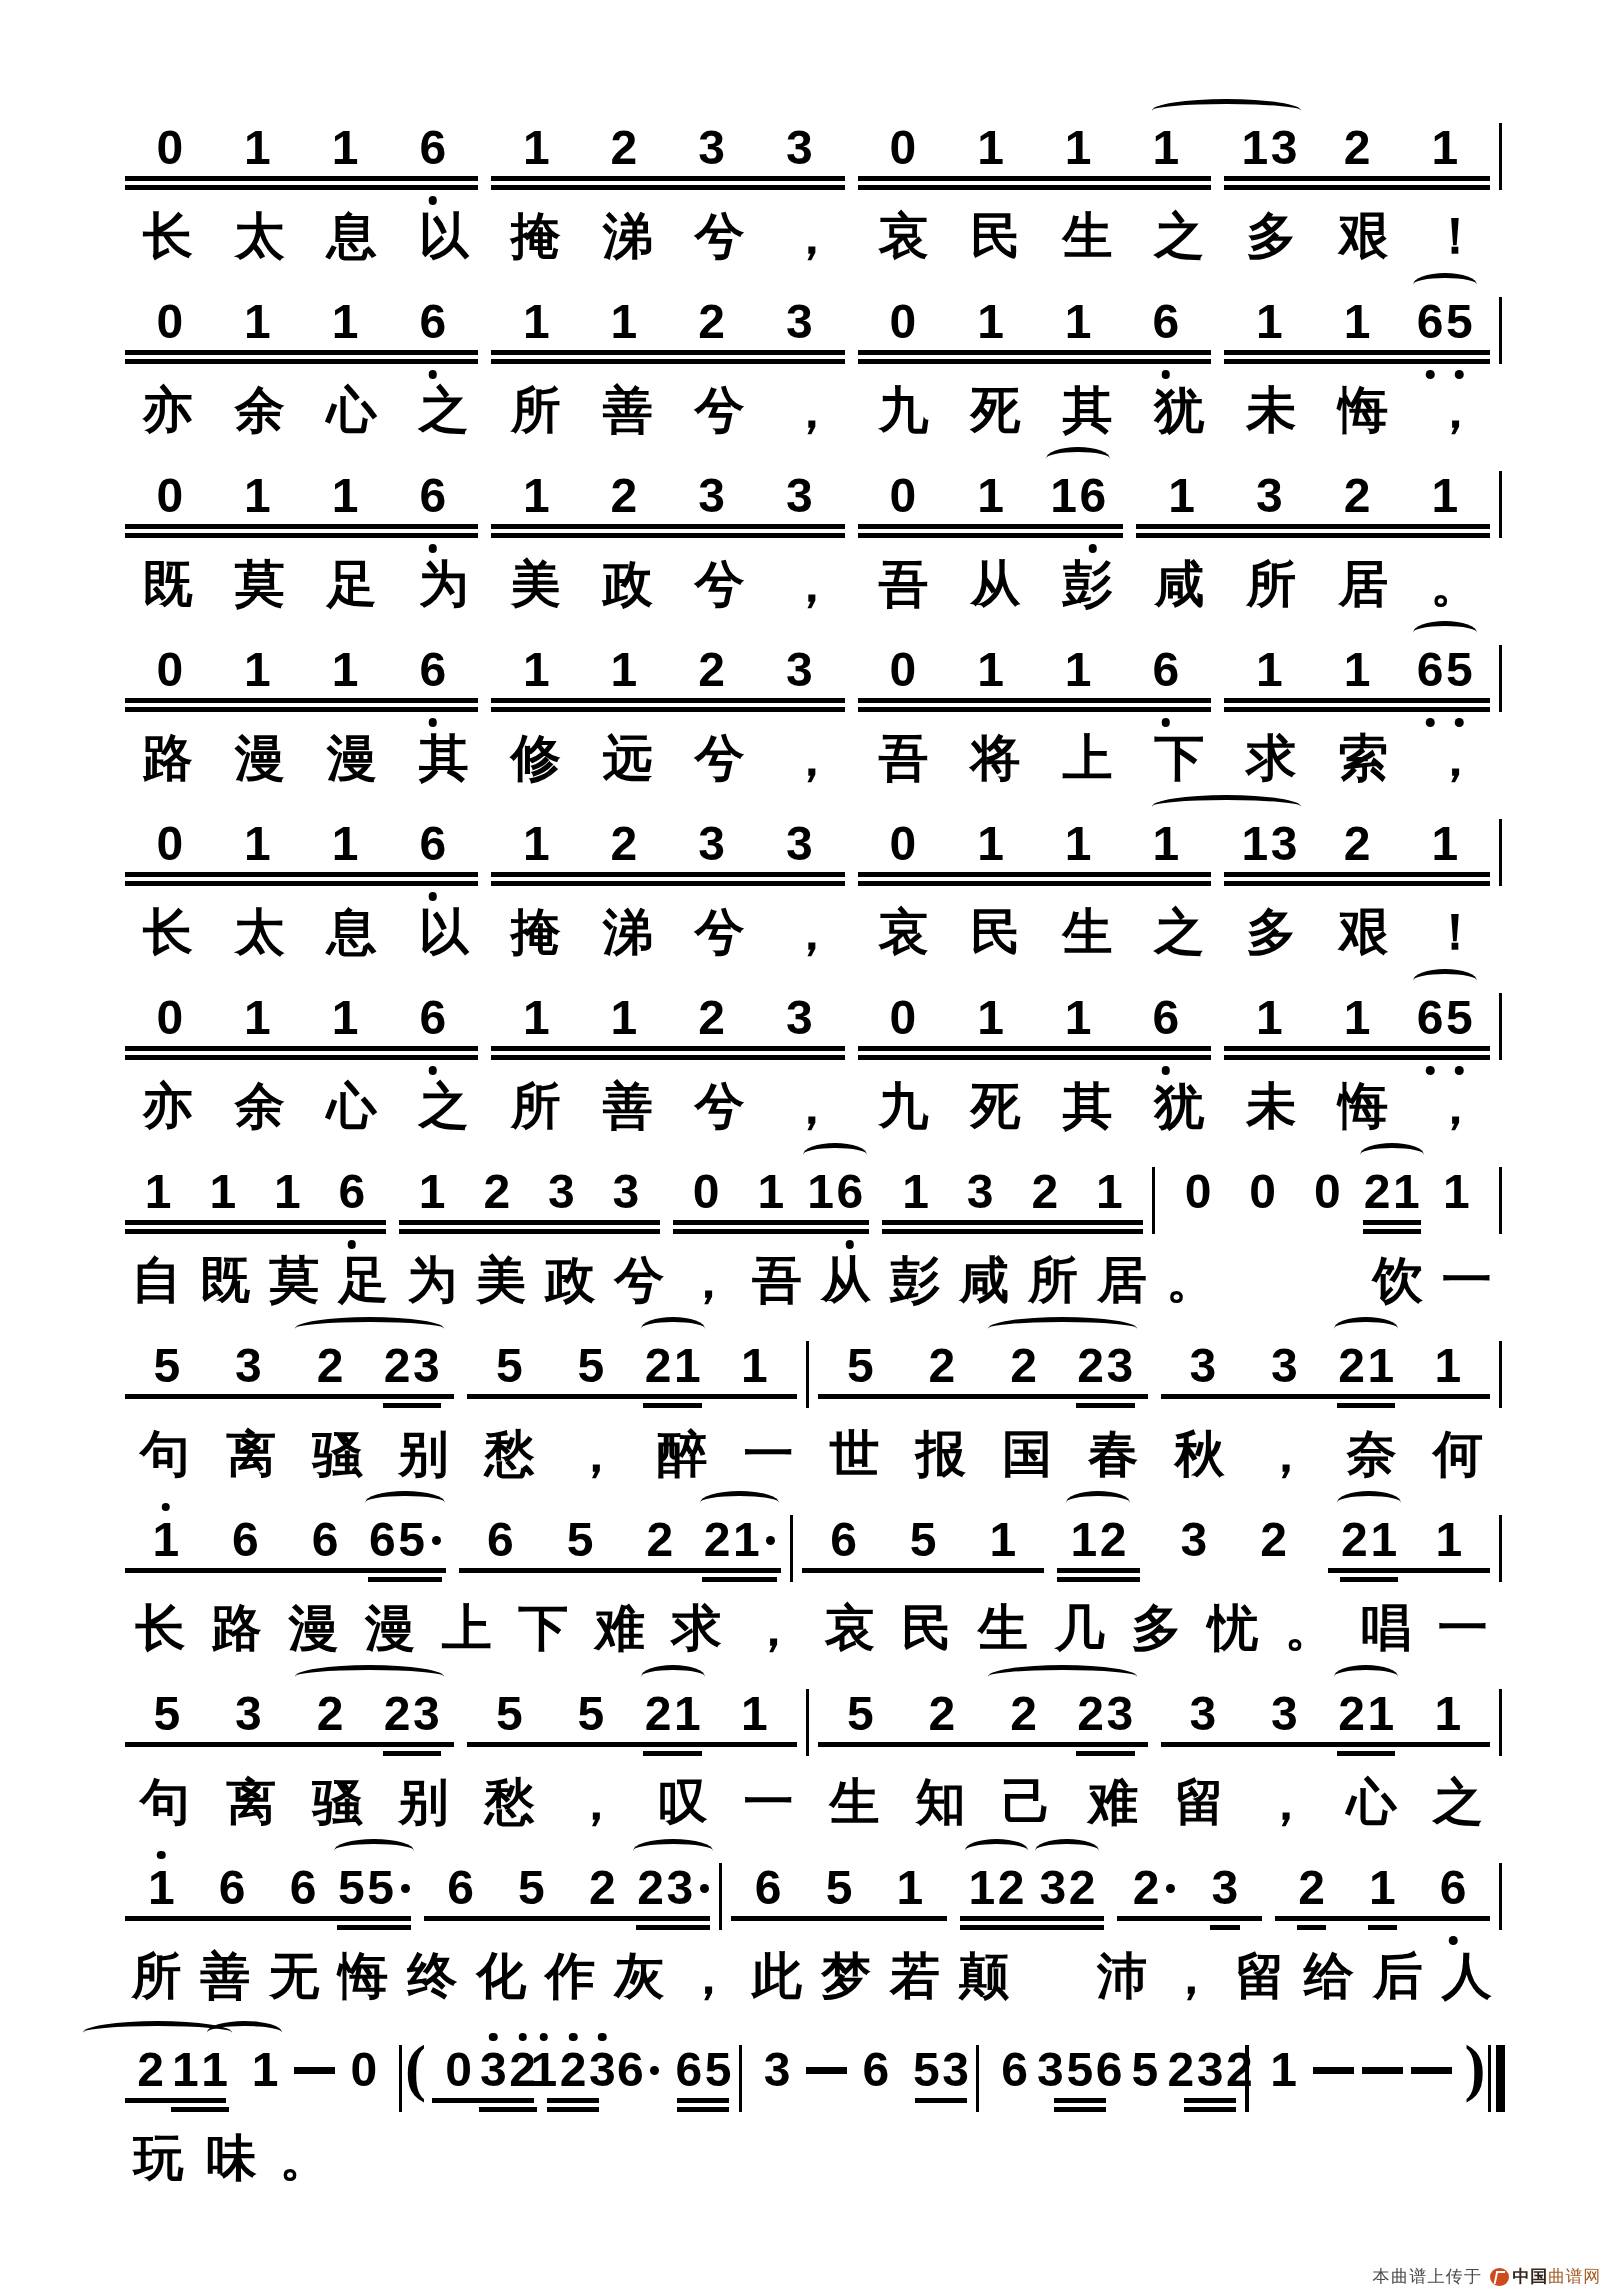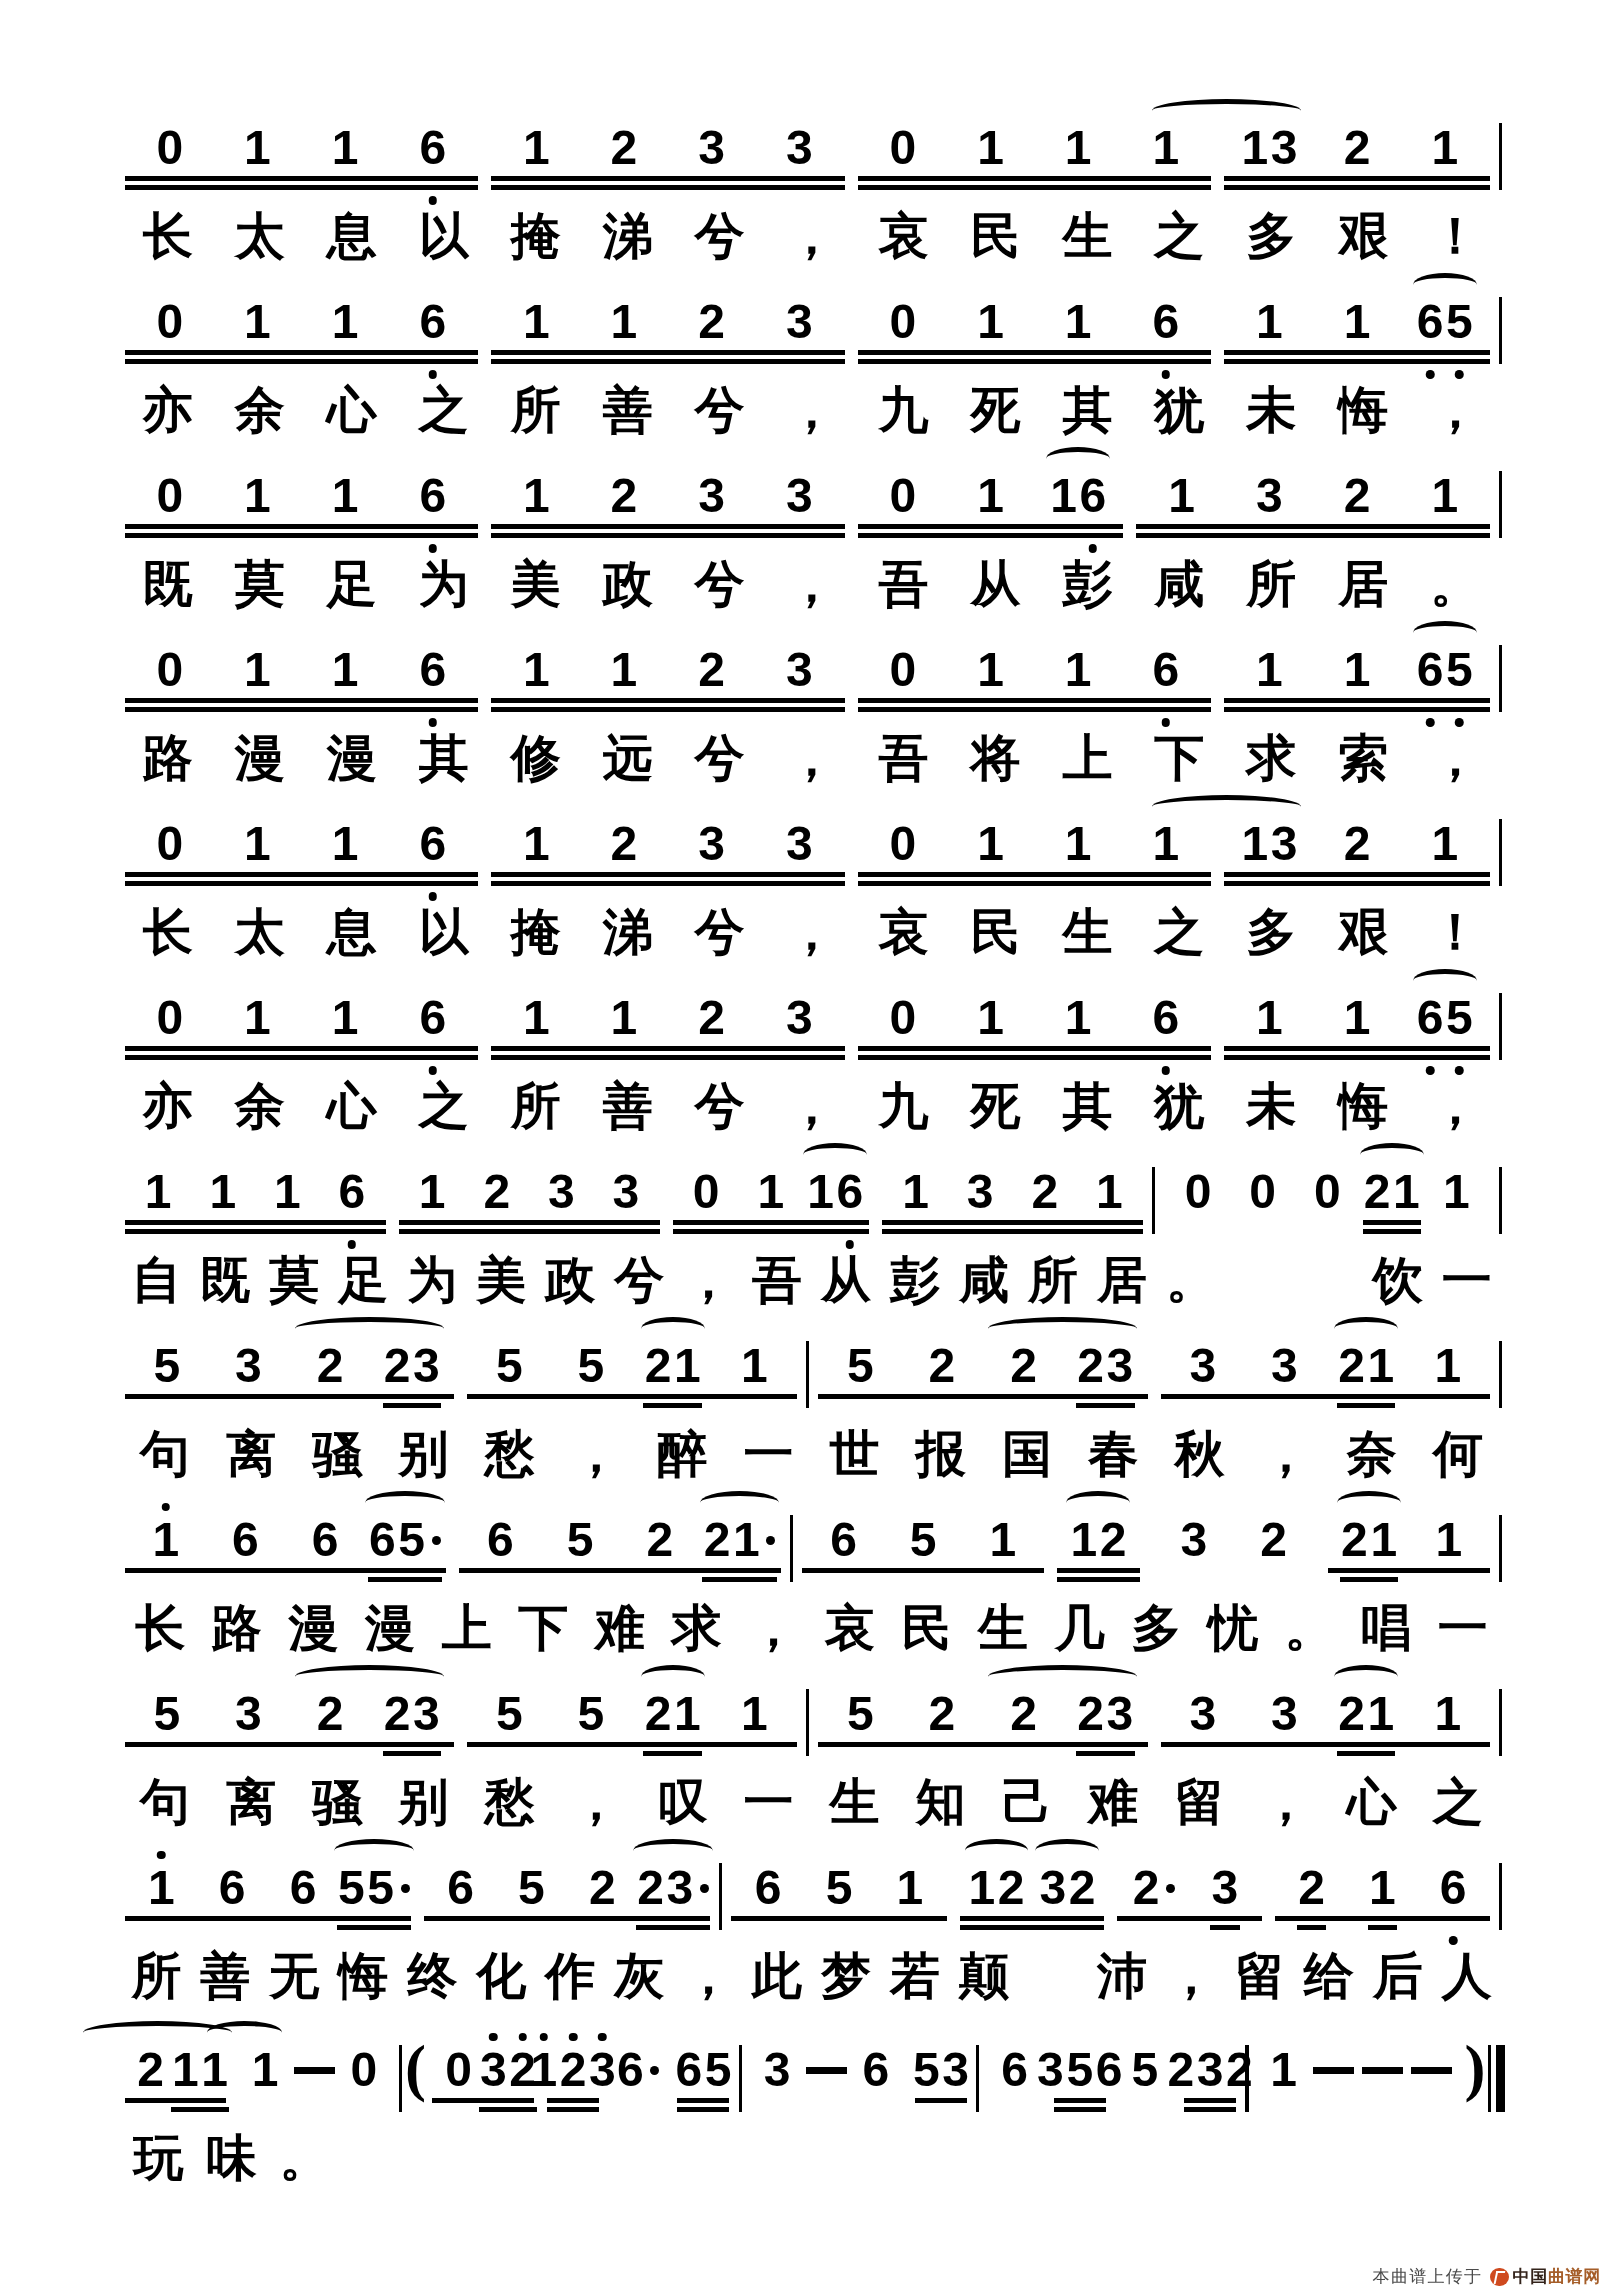--- a/index.html
+++ b/index.html
@@ -55,21 +55,21 @@
   .lyr.left{justify-content:flex-start;}
   .lyr.left .lc{flex:0 0 73px;}
   
   .watermark{position:absolute;right:22px;bottom:9.2px;display:flex;align-items:flex-start;
     font:400 17px/1 "Liberation Sans",sans-serif;}
   .wm-prefix{letter-spacing:1.3px;}
   .wm-logo{width:18.3px;height:18.3px;border-radius:50%;position:relative;margin:0 3.9px 0 7.9px;flex:0 0 auto;}
   .wm-logo::after{content:"";position:absolute;left:4.6px;top:3.9px;width:6.5px;height:10.5px;
     border-left:2px solid #fff;border-top:2px solid #fff;transform:skewX(-12deg);}
   .wm-cn{font-weight:700;letter-spacing:0.7px;}
-  .wm-rest{font-weight:700;letter-spacing:0.7px;}
+  .wm-rest{font-weight:400;letter-spacing:0.7px;}
 </style>
 </head>
 <body>
 
 <div id="score">
     <div class="system">
       <div class="sysline">
         <div class="grp" style="flex: 4 1 0px;">
           <div class="gbeam b1"></div>
           <div class="gbeam b2"></div>

